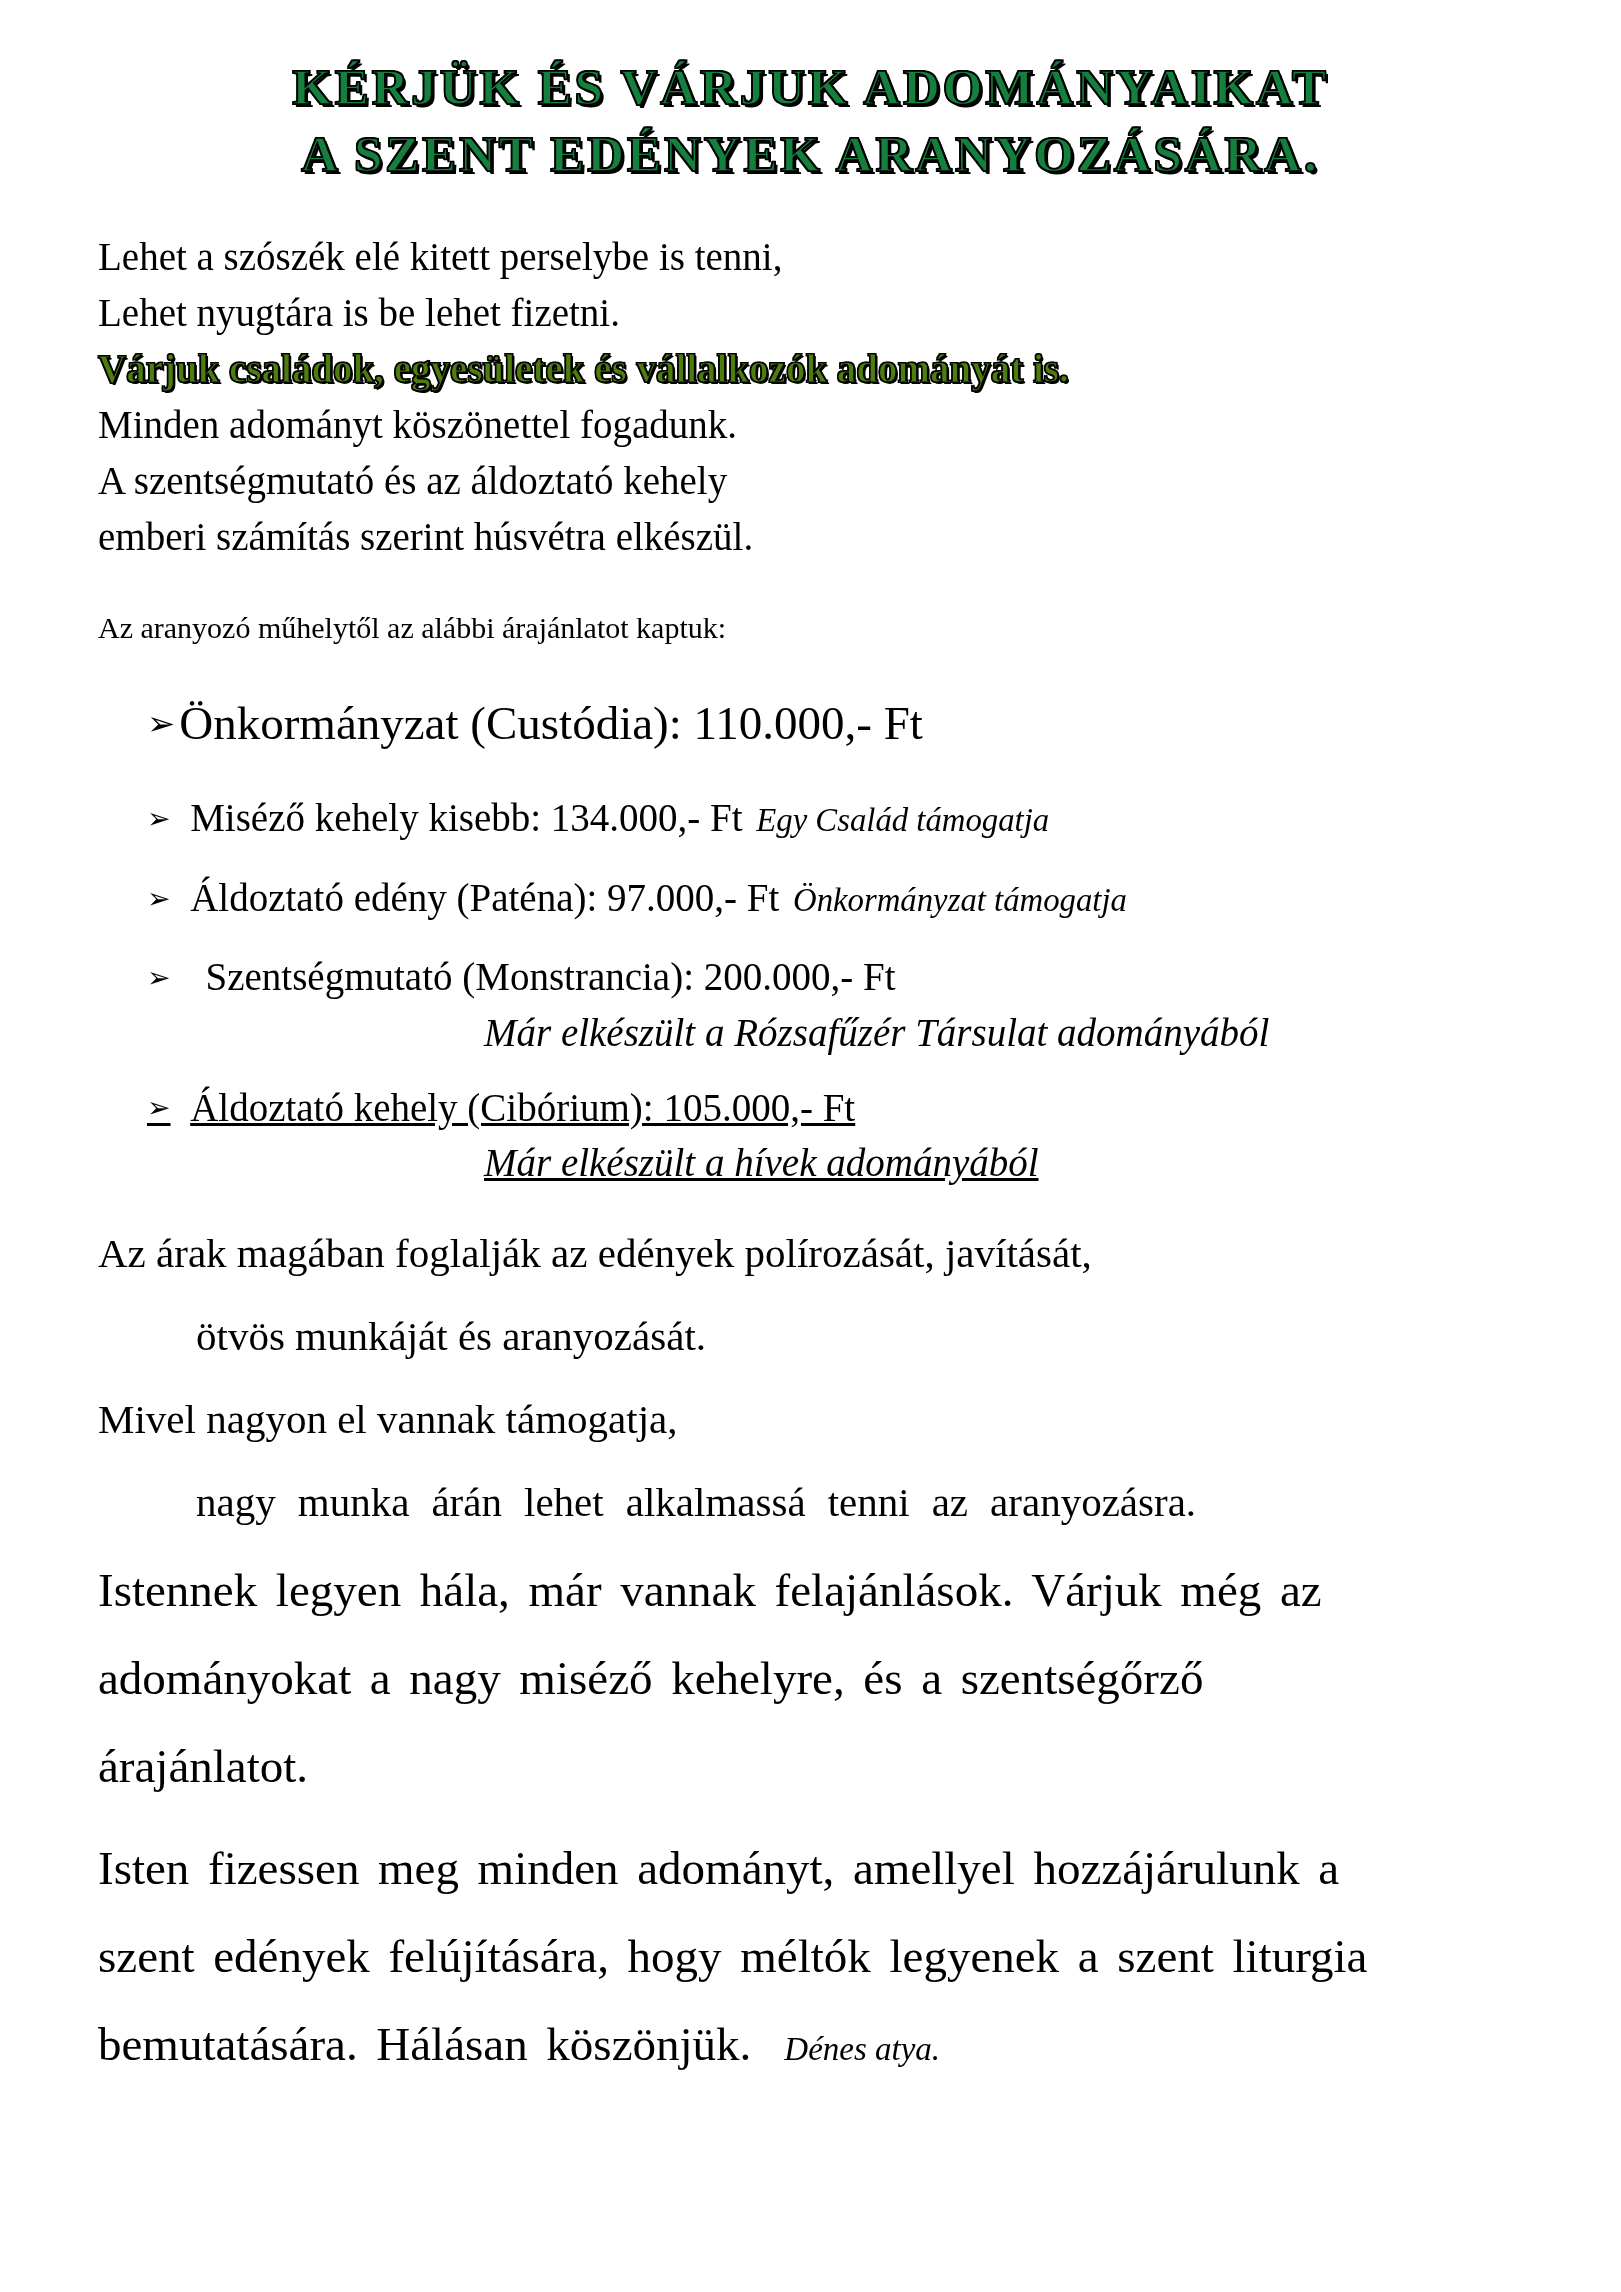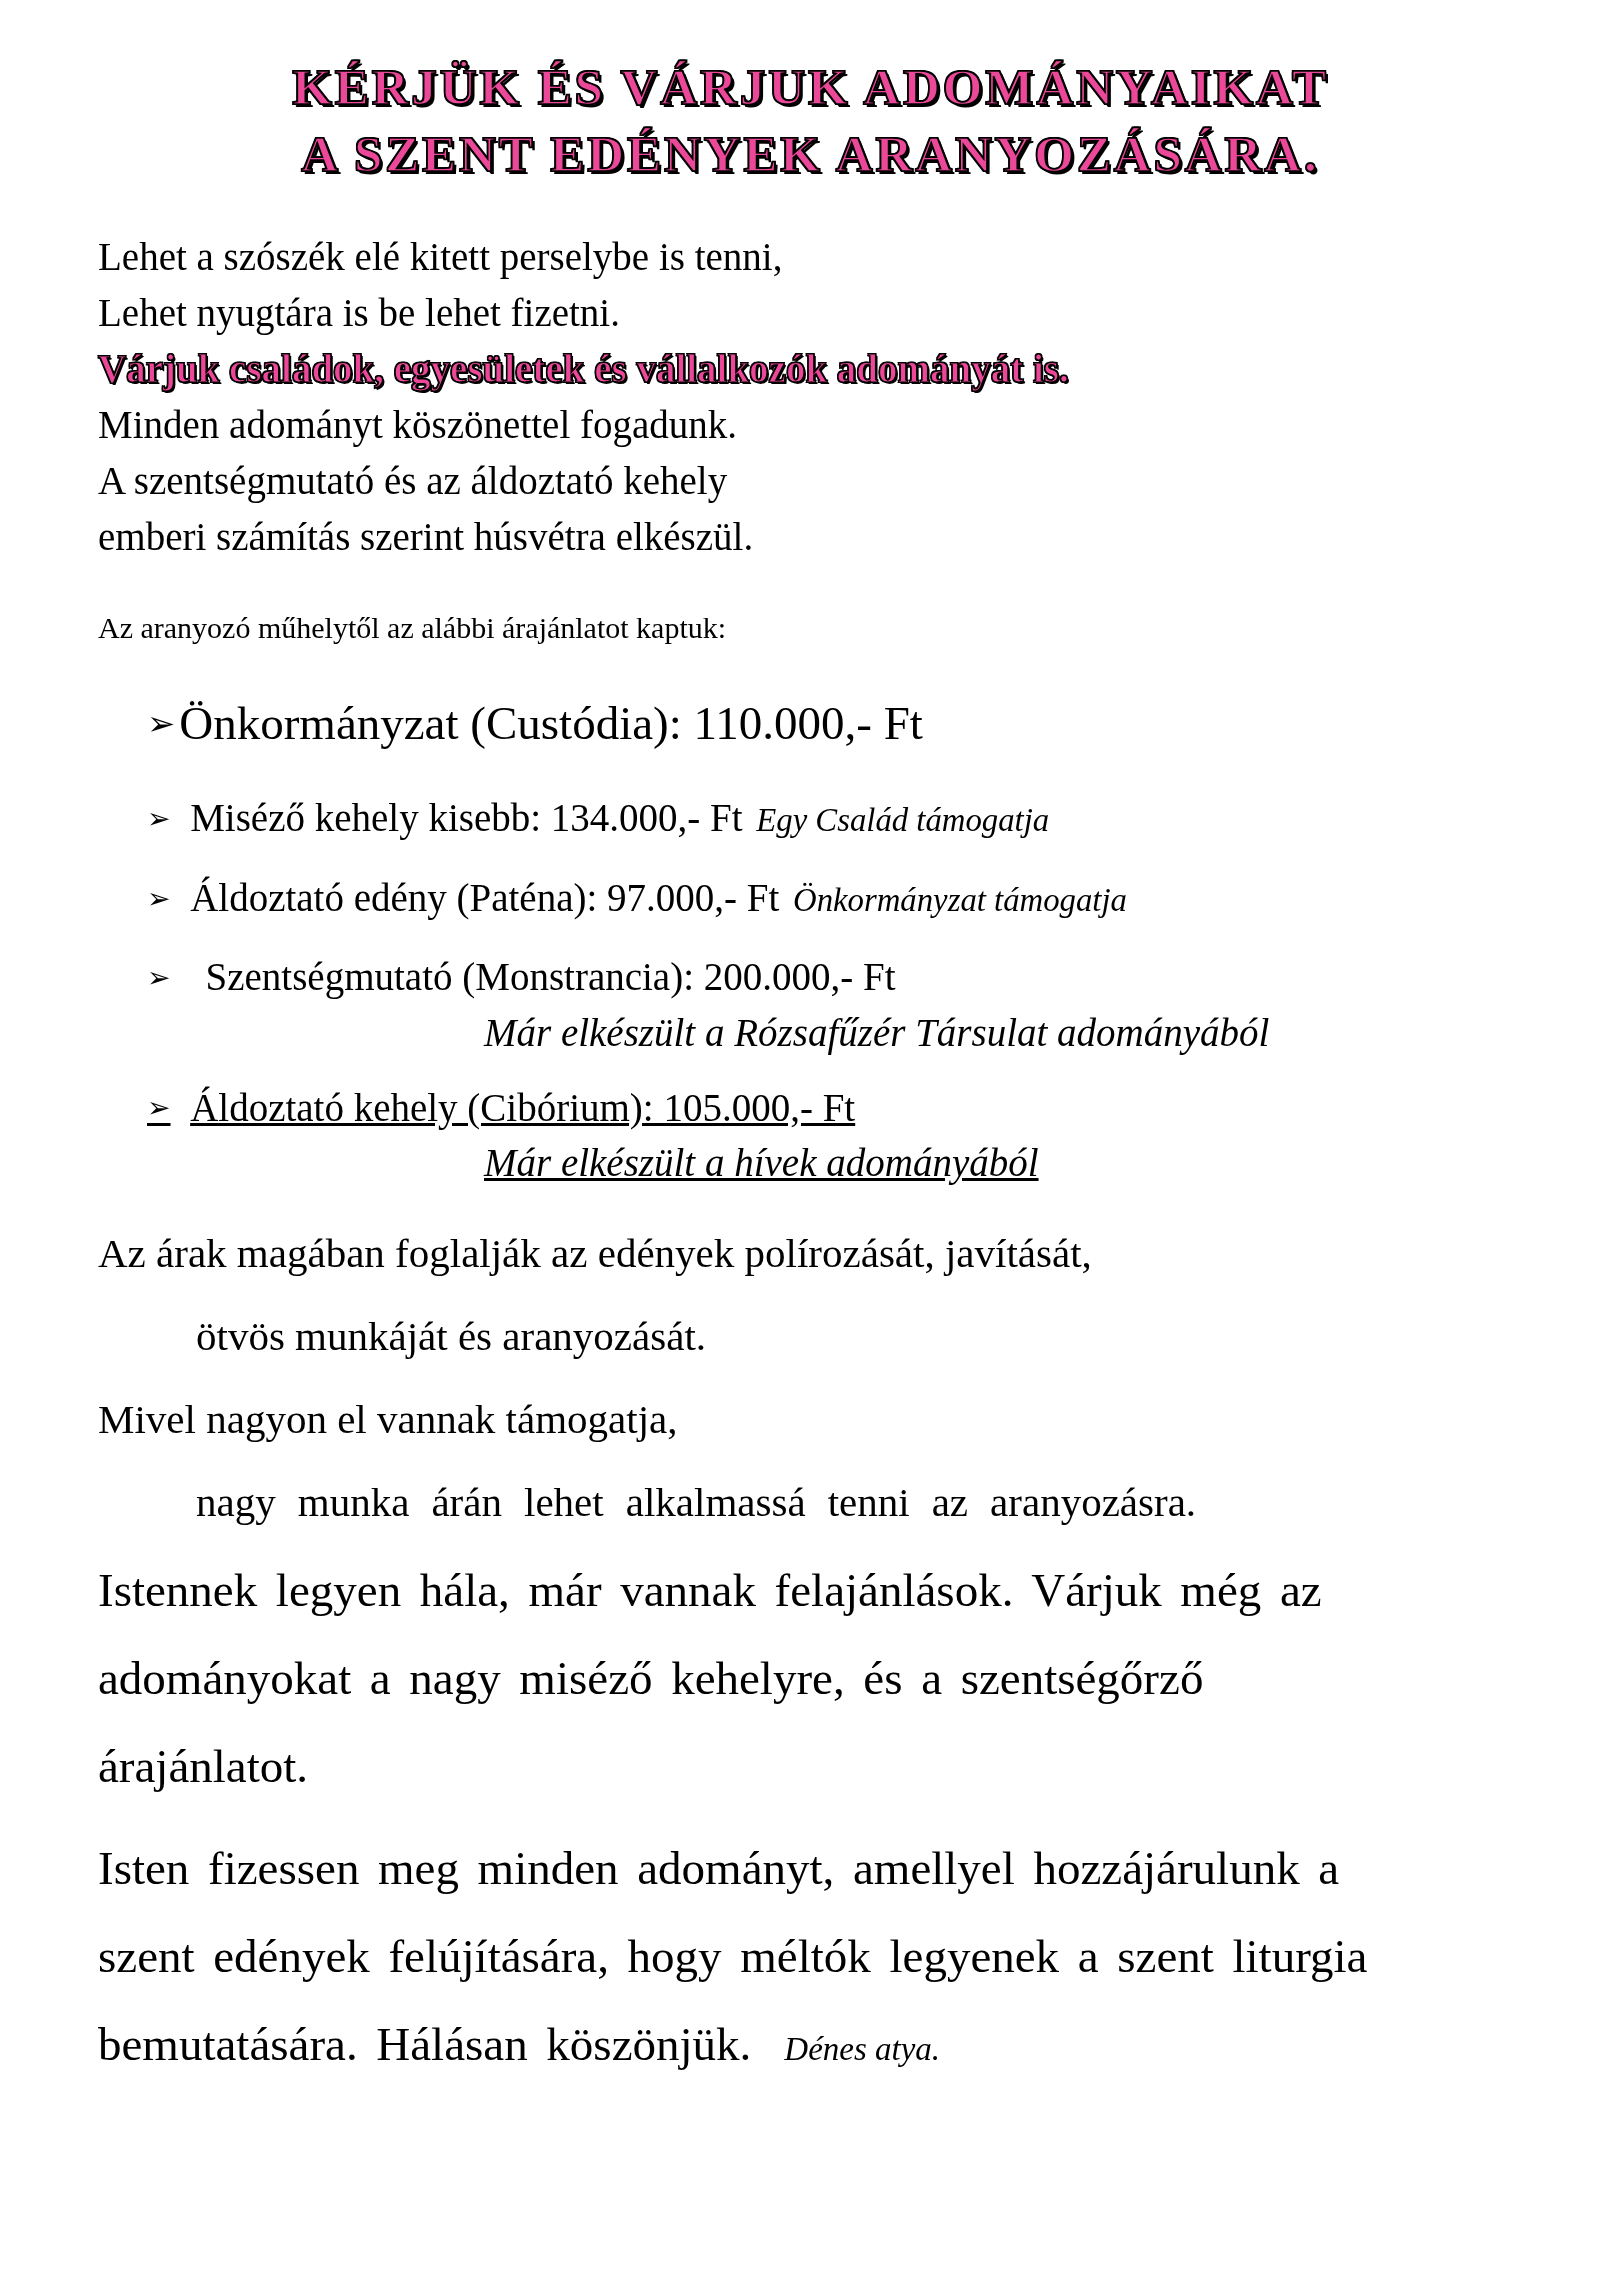--- a/index.html
+++ b/index.html
@@ -19,37 +19,37 @@
     overflow: hidden;
   }
 
   
   .title-block { text-align: center; }
   .title-line {
     font-size: 51px;
     line-height: 67px;
     font-weight: bold;
     letter-spacing: 2.9px;
-    color: #ec4899;
+    color: #15803d;
     -webkit-text-stroke: 1.5px #000000;
     text-shadow:
       -1px -1px 0 #000, 1px -1px 0 #000,
       -1px 1px 0 #000, 1px 1px 0 #000,
       2.9px 2.9px 0 #000;
   }
 
   
   .intro { text-align: left; margin-top: 41px; }
   .intro-line {
     font-size: 39px;
     line-height: 56px;
   }
   .intro-line.outlined {
     font-weight: bold;
-    color: #ec4899;
+    color: #4d7c0f;
     -webkit-text-stroke: 1.2px #000000;
     text-shadow:
       -1px -1px 0 #000, 1px -1px 0 #000,
       -1px 1px 0 #000, 1px 1px 0 #000,
       2px 2px 0 #000;
   }
 
   
   .offer-heading {
     margin: 31px 0 0 0;

